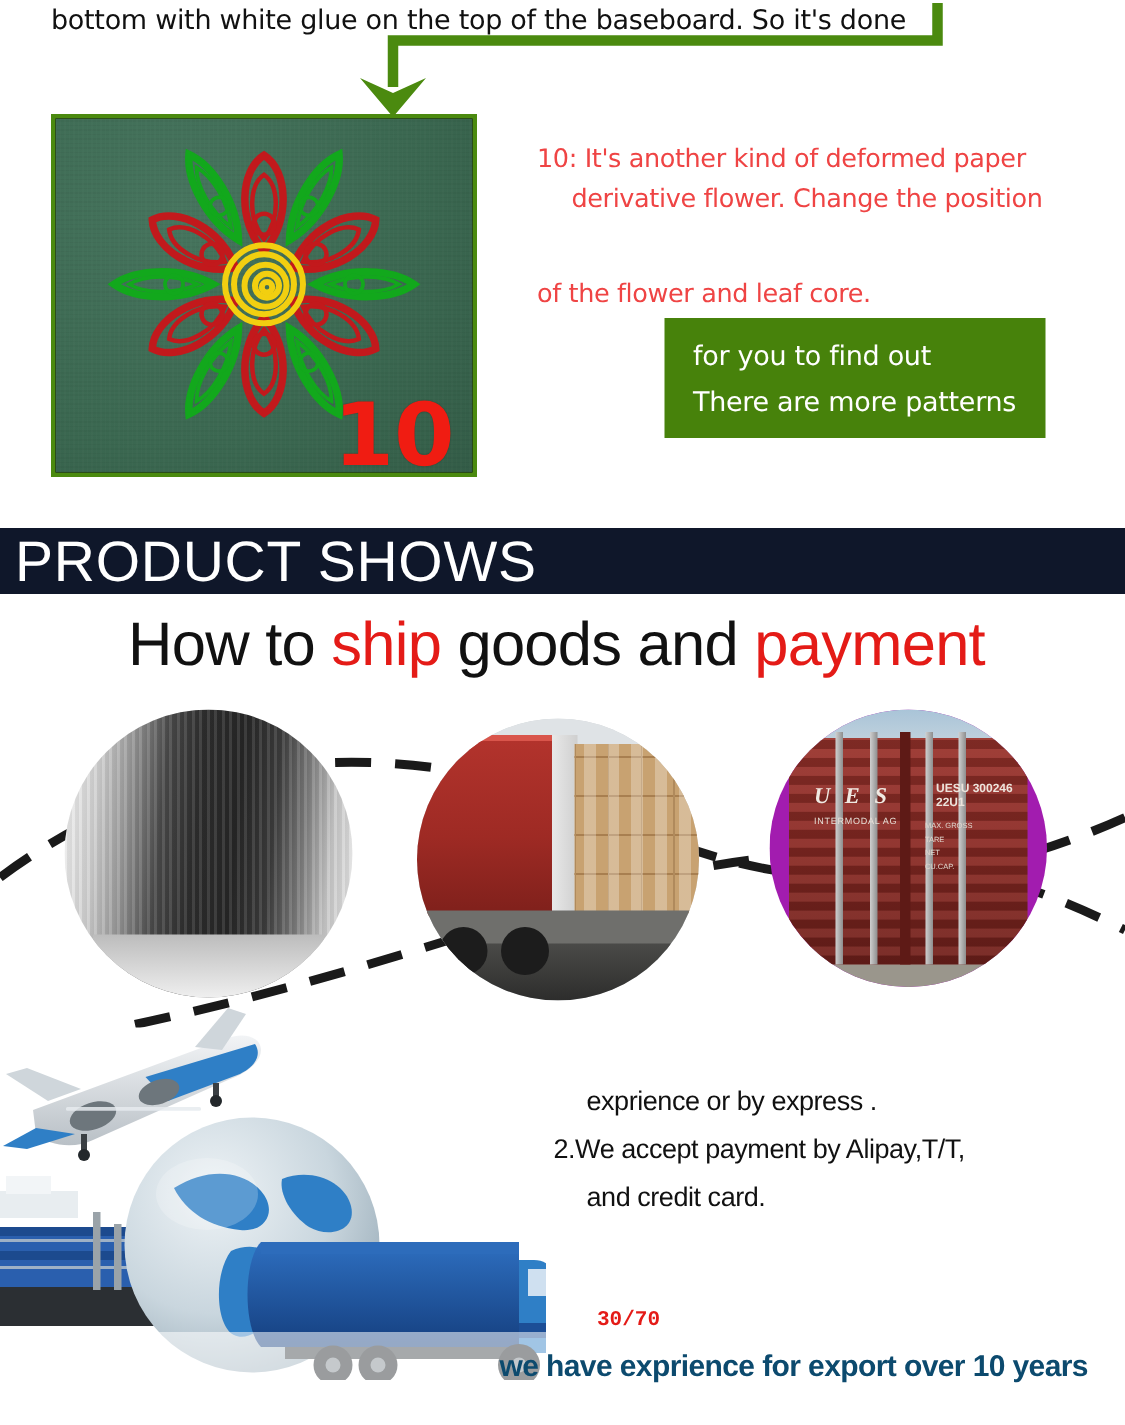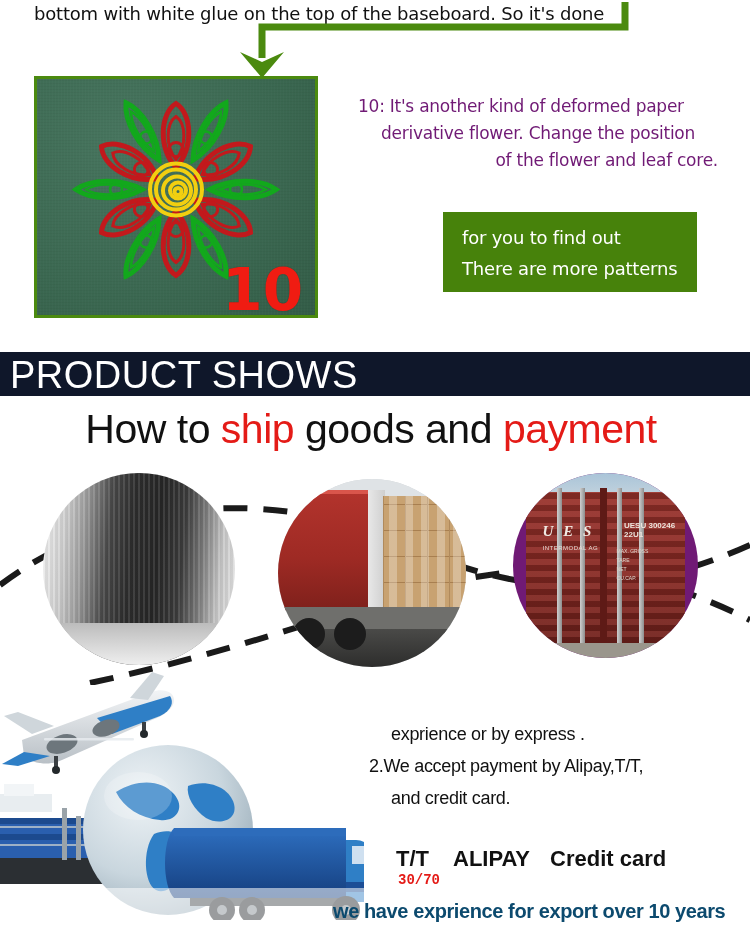--- a/index.html
+++ b/index.html
@@ -38,26 +38,26 @@
           width:250px;height:215px;}
   .photo-num{
     position:absolute;right:12px;bottom:-4px;color:#f01c12;
     font-size:58px;font-weight:700;font-family:"DejaVu Sans", sans-serif;
     line-height:1;text-shadow:0 0 1px rgba(0,0,0,.3);
   }
 
   
   .caption{
     position:absolute;left:358px;top:93px;width:360px;
-    font-size:17px;line-height:27px;color:#701a75;
+    font-size:17px;line-height:27px;color:#ef4444;
     font-family:"DejaVu Sans", sans-serif;letter-spacing:-0.25px;
   }
   .caption .l1{display:block;text-align:left;}
   .caption .l2{display:block;text-align:center;}
-  .caption .l3{display:block;text-align:right;}
+  .caption .l3{display:block;text-align:left;margin-top:36px;}
 
   
   .callout{
     position:absolute;left:443px;top:212px;width:254px;height:80px;
     background:#47820b;color:#fff;box-sizing:border-box;
     padding:10px 0 0 19px;
     font-size:18px;line-height:31px;
     font-family:"DejaVu Sans", sans-serif;letter-spacing:-0.2px;
   }
 
@@ -118,21 +118,21 @@
       repeating-linear-gradient(0deg,#a87f50 0 1px,transparent 1px 26px);}
   .c2boxes:after{content:"";position:absolute;inset:0;
     background-image:repeating-linear-gradient(90deg,rgba(255,255,255,.55) 6px 14px,transparent 14px 22px);
     opacity:.5;}
   .c2chassis{position:absolute;left:0;top:68%;width:100%;height:14%;background:#6f6f6c;}
   .c2lower{position:absolute;left:0;top:80%;width:100%;height:20%;
     background:linear-gradient(#4a4a48,#2d2d2c);}
   .c2wheel{position:absolute;width:17%;height:17%;border-radius:50%;background:#1c1c1c;top:74%;}
   .c2w1{left:8%;} .c2w2{left:30%;}
 
-  .c3{position:absolute;inset:0;background:#701a75;}
+  .c3{position:absolute;inset:0;background:#a21caf;}
   .c3sky{position:absolute;left:0;top:0;width:100%;height:18%;
     background:linear-gradient(#a9c4d8,#cdd9e0);}
   .c3ground{position:absolute;left:0;bottom:0;width:100%;height:14%;background:#9a968c;}
   .c3body{position:absolute;left:7%;top:10%;width:86%;height:82%;
     background:linear-gradient(180deg,#9a332c 0%,#8a2a24 50%,#72211c 100%);
     background-image:repeating-linear-gradient(0deg,rgba(0,0,0,.18) 0 6px,rgba(255,255,255,.06) 6px 12px),
       linear-gradient(180deg,#9a332c 0%,#8a2a24 50%,#72211c 100%);}
   .c3bar{position:absolute;top:8%;width:5px;height:84%;
     background:linear-gradient(90deg,#cfcfcf,#8e8e8e);}
   .c3b1{left:24%;} .c3b2{left:36%;} .c3b3{left:56%;} .c3b4{left:68%;}
@@ -418,19 +418,18 @@
 
     <rect x="0" y="228" width="372" height="32" fill="#ffffff" opacity="0.55"></rect>
   </svg>
 
   <div class="bullets">
     <div class="ind">exprience or by express .</div>
     <div>2.We accept payment by Alipay,T/T,</div>
     <div class="ind">and credit card.</div>
   </div>
 
-  <div class="paybar"><span class="pay-tt">T/T</span><span class="pay-alipay">ALIPAY</span><span>Credit card</span></div>
 
   <div class="ratio">30/70</div>
 
   <div class="tagline">we have exprience for export over 10 years</div>
 
 </div>
 
 </body></html>

